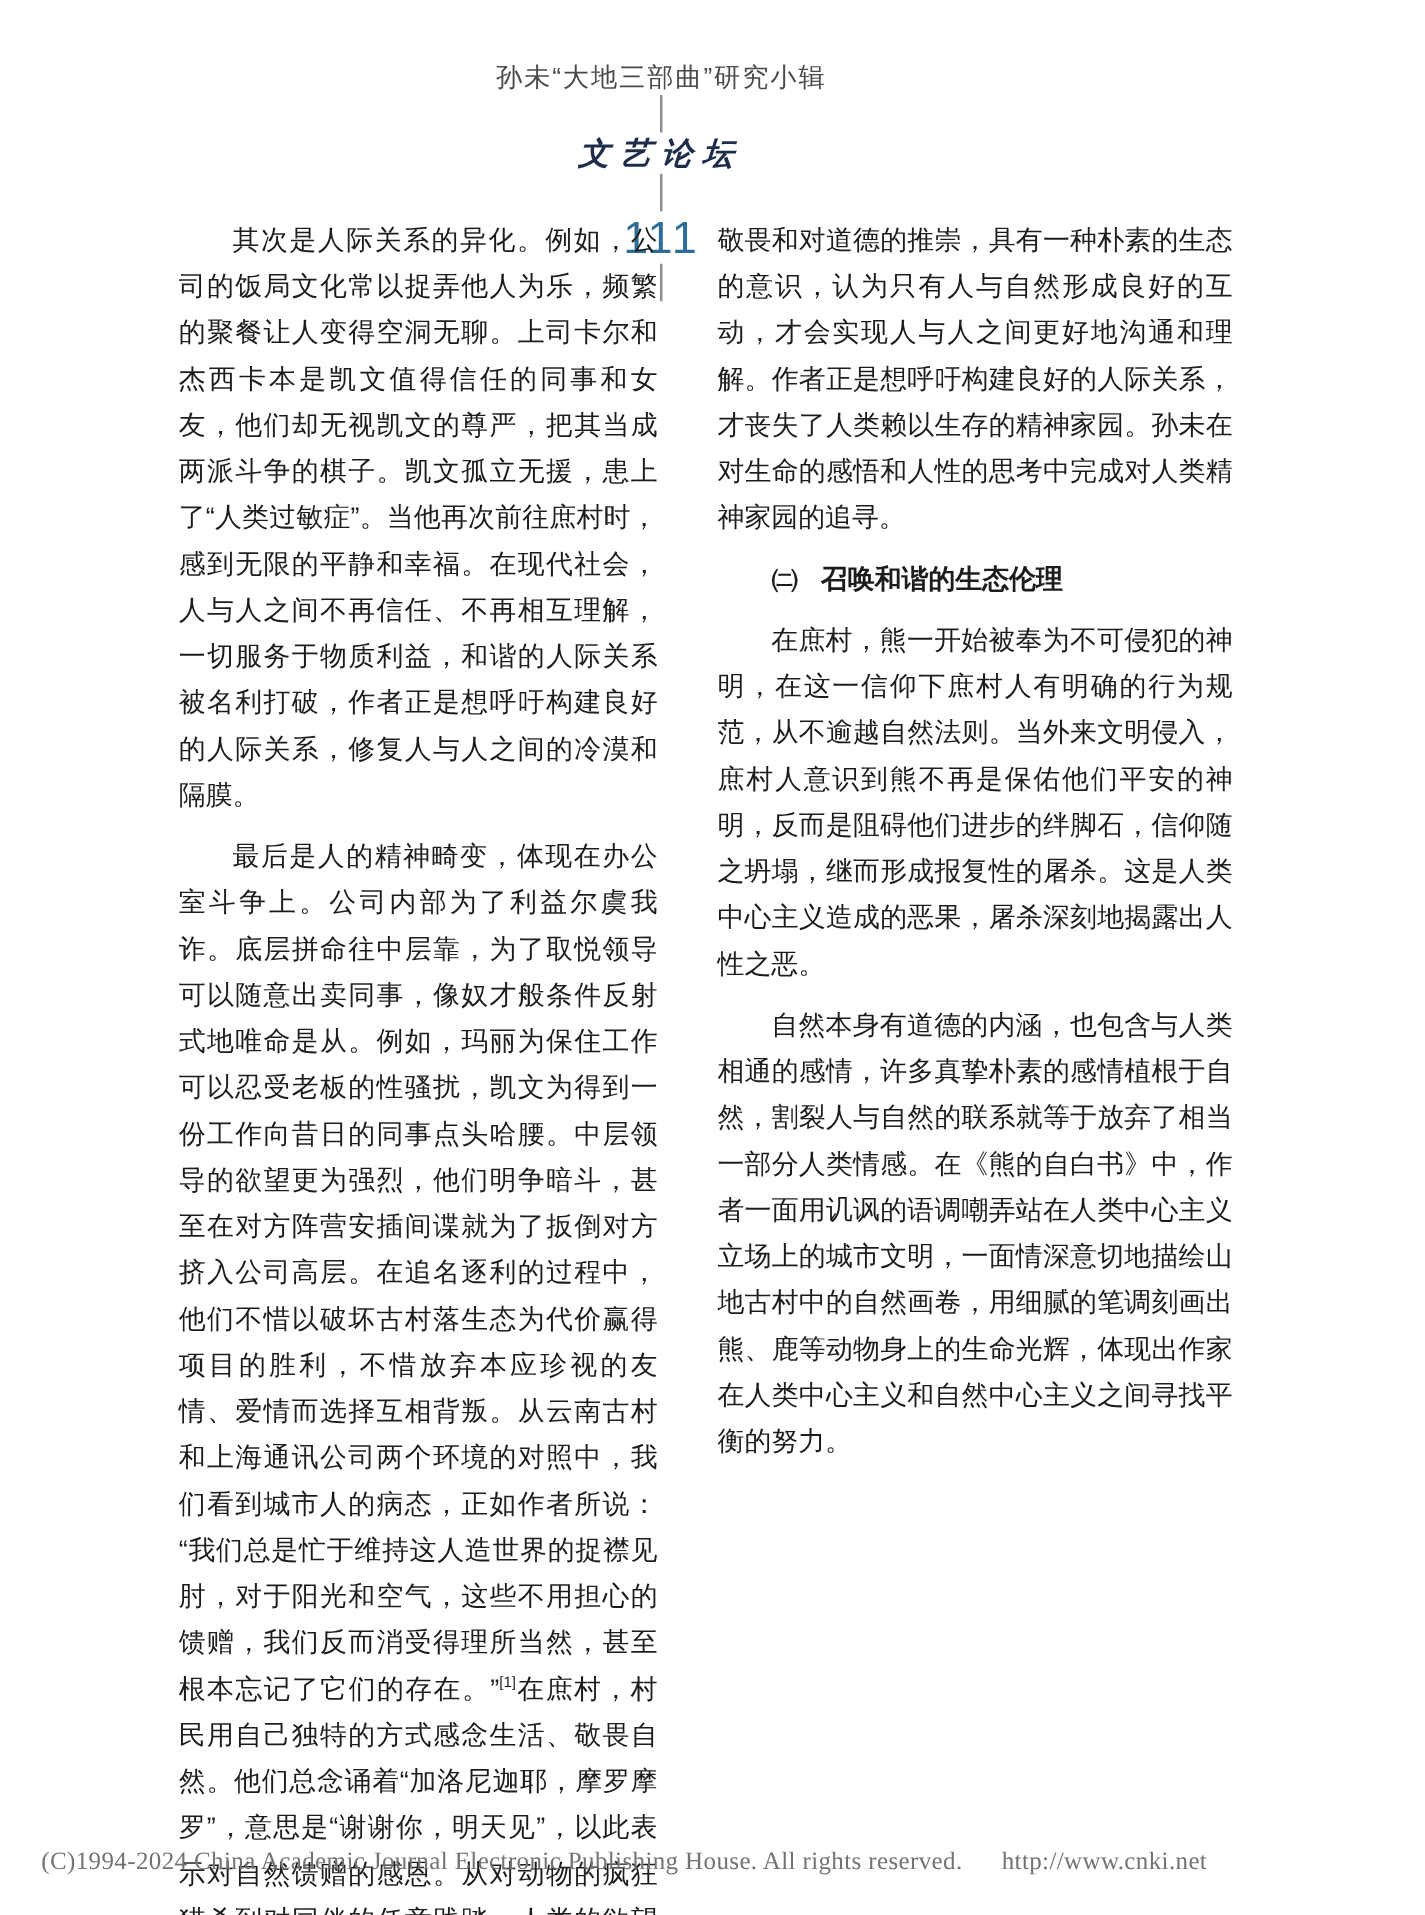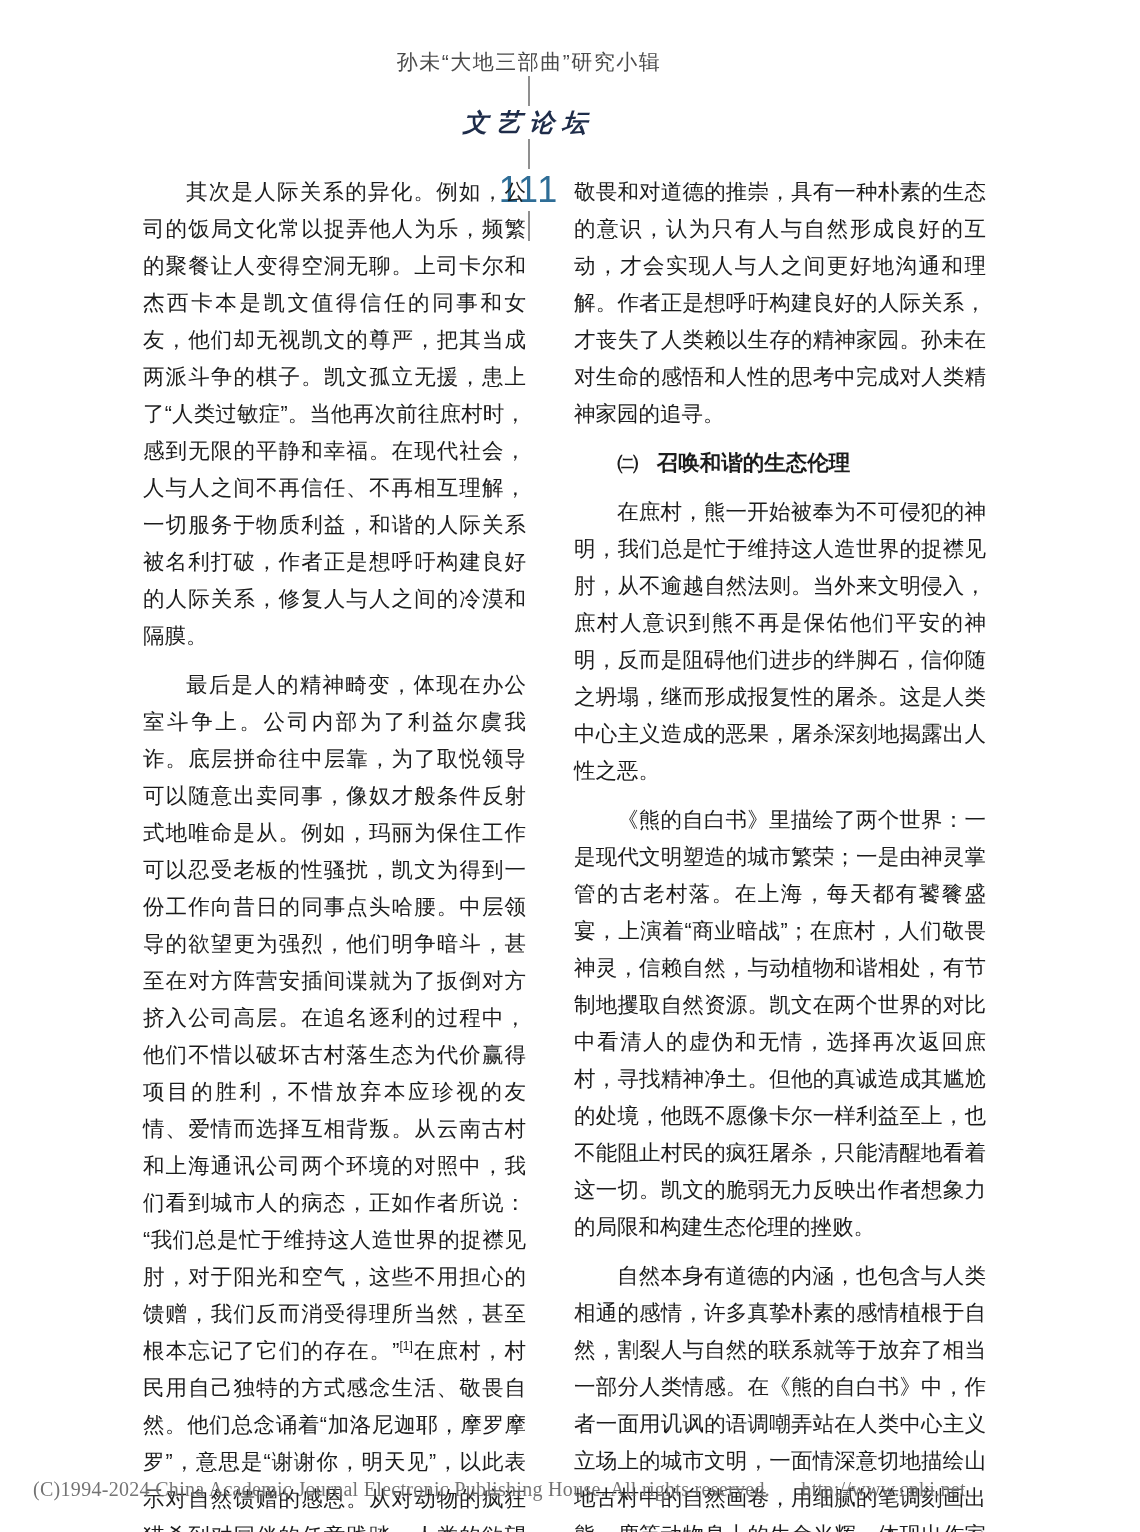--- a/index.html
+++ b/index.html
@@ -105,22 +105,21 @@
 
     <section class="col col-left">
       <p>其次是人际关系的异化。例如，公司的饭局文化常以捉弄他人为乐，频繁的聚餐让人变得空洞无聊。上司卡尔和杰西卡本是凯文值得信任的同事和女友，他们却无视凯文的尊严，把其当成两派斗争的棋子。凯文孤立无援，患上了“人类过敏症”。当他再次前往庶村时，感到无限的平静和幸福。在现代社会，人与人之间不再信任、不再相互理解，一切服务于物质利益，和谐的人际关系被名利打破，作者正是想呼吁构建良好的人际关系，修复人与人之间的冷漠和隔膜。</p>
       <p><span>最后是人的精神畸变，体现在办公室斗争上。公司内部为了利益尔虞我诈。底层拼命往中层靠，为了取悦领导可以随意出卖同事，像奴才般条件反射式地唯命是从。例如，玛丽为保住工作可以忍受老板的性骚扰，凯文为得到一份工作向昔日的同事点头哈腰。中层领导的欲望更为强烈，他们明争暗斗，甚至在对方阵营安插间谍就为了扳倒对方挤入公司高层。在追名逐利的过程中，他们不惜以破坏古村落生态为代价赢得项目的胜利，不惜放弃本应珍视的友情、爱情而选择互相背叛。从云南古村和上海通讯公司两个环境的对照中，我们看到城市人的病态，正如作者所说：“我们总是忙于维持这人造世界的捉襟见肘，对于阳光和空气，这些不用担心的馈赠，我们反而消受得理所当然，甚至根本忘记了它们的存在。”</span><sup class="ref">[1]</sup><span>在庶村，村民用自己独特的方式感念生活、敬畏自然。他们总念诵着“加洛尼迦耶，摩罗摩罗”，意思是“谢谢你，明天见”，以此表示对自然馈赠的感恩。从对动物的疯狂猎杀到对同伴的任意践踏，人类的欲望永无止境。庶村“日出而作，日落而息”的朴素生活，村民知足常乐的微笑……与都市人的精神畸变形成鲜明的对比。</span></p>
 
     </section>
 
     <section class="col col-right">
       <p class="no-indent">敬畏和对道德的推崇，具有一种朴素的生态的意识，认为只有人与自然形成良好的互动，才会实现人与人之间更好地沟通和理解。作者正是想呼吁构建良好的人际关系，才丧失了人类赖以生存的精神家园。孙未在对生命的感悟和人性的思考中完成对人类精神家园的追寻。</p>
       <p class="heading"><span class="h-idx">㈡</span><span class="h-title">召唤和谐的生态伦理</span></p>
-      <p>在庶村，熊一开始被奉为不可侵犯的神明，我们总是忙于维持这人造世界的捉襟见肘，从不逾越自然法则。当外来文明侵入，庶村人意识到熊不再是保佑他们平安的神明，反而是阻碍他们进步的绊脚石，信仰随之坍塌，继而形成报复性的屠杀。这是人类中心主义造成的恶果，屠杀深刻地揭露出人性之恶。</p>
-      <p>《熊的自白书》里描绘了两个世界：一是现代文明塑造的城市繁荣；一是由神灵掌管的古老村落。在上海，每天都有饕餮盛宴，上演着“商业暗战”；在庶村，人们敬畏神灵，信赖自然，与动植物和谐相处，有节制地攫取自然资源。凯文在两个世界的对比中看清人的虚伪和无情，选择再次返回庶村，寻找精神净土。但他的真诚造成其尴尬的处境，他既不愿像卡尔一样利益至上，也不能阻止村民的疯狂屠杀，只能清醒地看着这一切。凯文的脆弱无力反映出作者想象力的局限和构建生态伦理的挫败。</p>
+      <p>在庶村，熊一开始被奉为不可侵犯的神明，在这一信仰下庶村人有明确的行为规范，从不逾越自然法则。当外来文明侵入，庶村人意识到熊不再是保佑他们平安的神明，反而是阻碍他们进步的绊脚石，信仰随之坍塌，继而形成报复性的屠杀。这是人类中心主义造成的恶果，屠杀深刻地揭露出人性之恶。</p>
       <p>自然本身有道德的内涵，也包含与人类相通的感情，许多真挚朴素的感情植根于自然，割裂人与自然的联系就等于放弃了相当一部分人类情感。在《熊的自白书》中，作者一面用讥讽的语调嘲弄站在人类中心主义立场上的城市文明，一面情深意切地描绘山地古村中的自然画卷，用细腻的笔调刻画出熊、鹿等动物身上的生命光辉，体现出作家在人类中心主义和自然中心主义之间寻找平衡的努力。</p>
 
     </section>
 
   </main>
 
   <footer class="page-footer">
     <span>(C)1994-2024 China Academic Journal Electronic Publishing House. All rights reserved.</span>
     <span class="footer-url">http://www.cnki.net</span>
   </footer>

